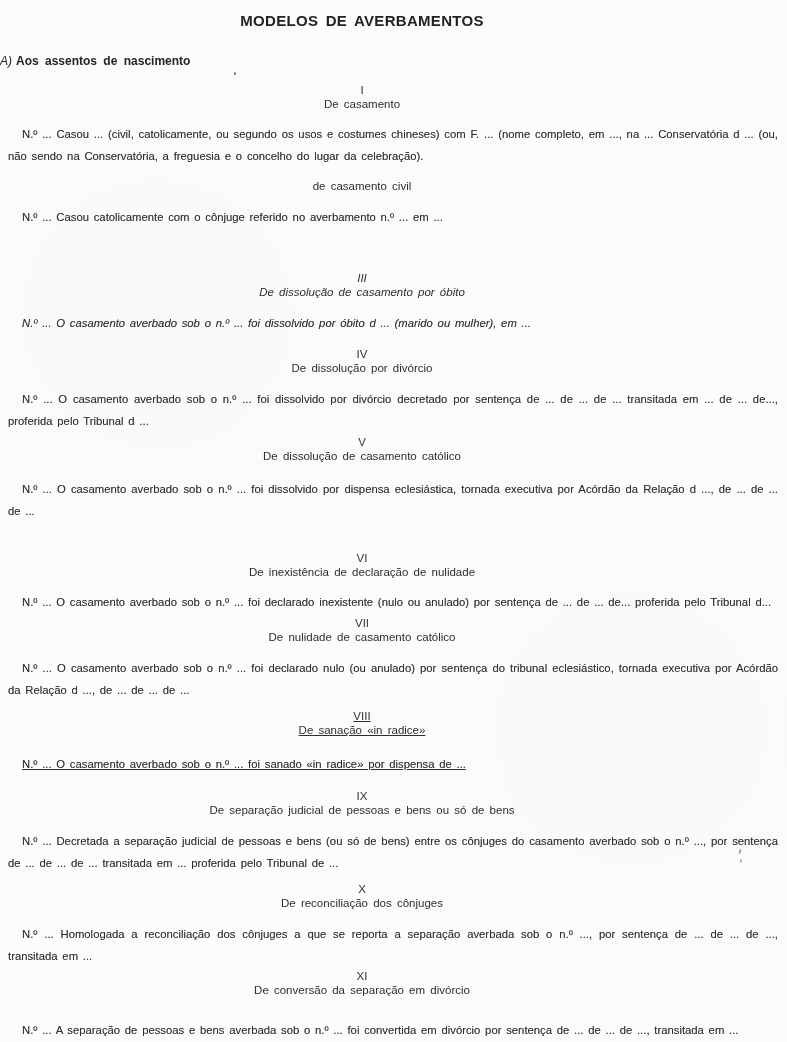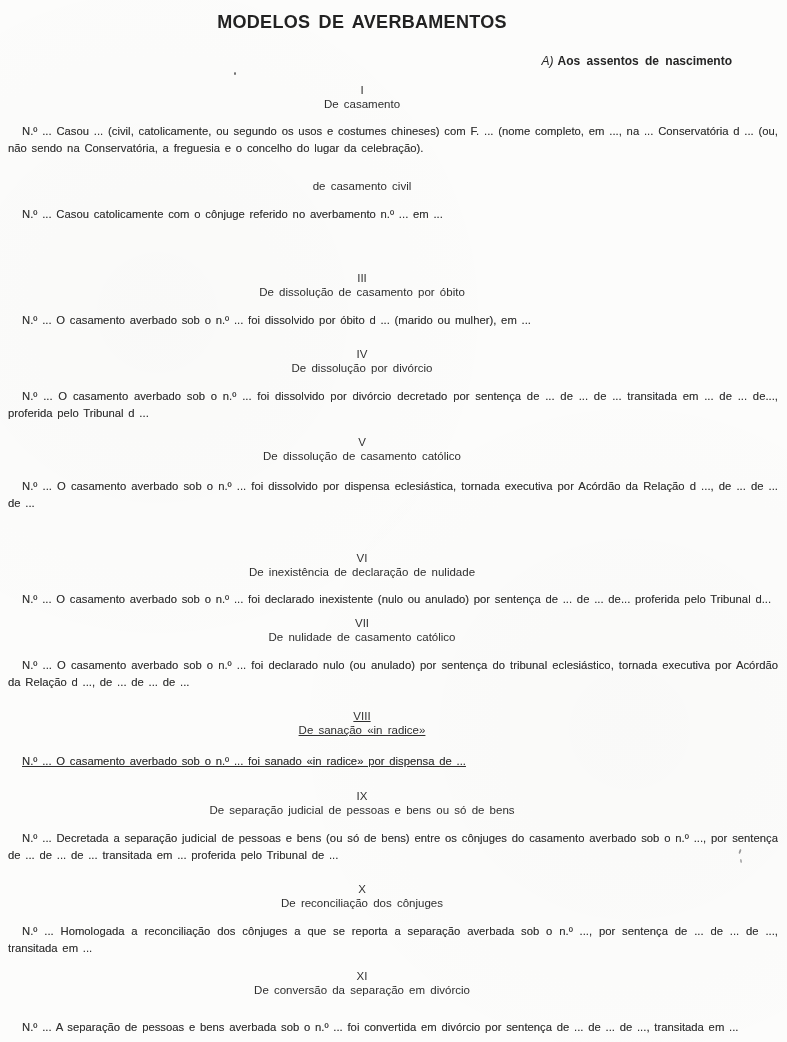--- a/index.html
+++ b/index.html
@@ -18,28 +18,28 @@
     background:
       radial-gradient(circle at 20% 30%, rgba(0,0,0,0.012), transparent 40%),
       radial-gradient(circle at 80% 70%, rgba(0,0,0,0.012), transparent 40%),
       #fcfcfb;
   }
   
   .doc-title {
     position: absolute; top: 12px; left: 0; width: 724px;
     text-align: center;
     font-weight: bold;
-    font-size: 18px;
+    font-size: 15px;
     letter-spacing: 0.3px;
     word-spacing: 3px;
     color: #222;
   }
   .doc-subtitle {
-    position: absolute; top: 54px; left: 8px; width: 724px;
-    text-align: right;
+    position: absolute; top: 54px; left: 0; width: 724px;
+    text-align: left;
     font-weight: bold;
     font-size: 12px;
     word-spacing: 3px;
     color: #252525;
   }
   .doc-subtitle .prefix {
     font-style: italic;
     font-weight: normal;
     margin-right: 4px;
   }
@@ -53,28 +53,28 @@
     width: 724px; text-align: center;
     font-size: 11.5px; line-height: 14px;
     word-spacing: 2px;
     color: #2e2e2e;
   }
   .body-par {
     margin: 13px 9px 0 8px;
     text-align: justify;
     text-indent: 14px;
     font-size: 11.3px;
-    line-height: 17px;
+    line-height: 22px;
     word-spacing: 1.6px;
     color: #303030;
     text-shadow: 0 0 0.3px rgba(40,40,40,0.4);
   }
   .s1  { top: 84px;  }
   .s2  { top: 179px; }
-  .s3  { top: 272px; }
+  .s3  { top: 272px; font-style: italic; }
   .s4  { top: 348px; }
   .s5  { top: 436px; }
   .s6  { top: 552px; }
   .s7  { top: 617px; }
   .s8  { top: 710px; text-decoration: underline; }
   .s9  { top: 790px; }
   .s10 { top: 883px; }
   .s11 { top: 970px; }
   .s1 .body-par  { margin-top: 12px; }
   .s5 .body-par  { margin-top: 15px; }

